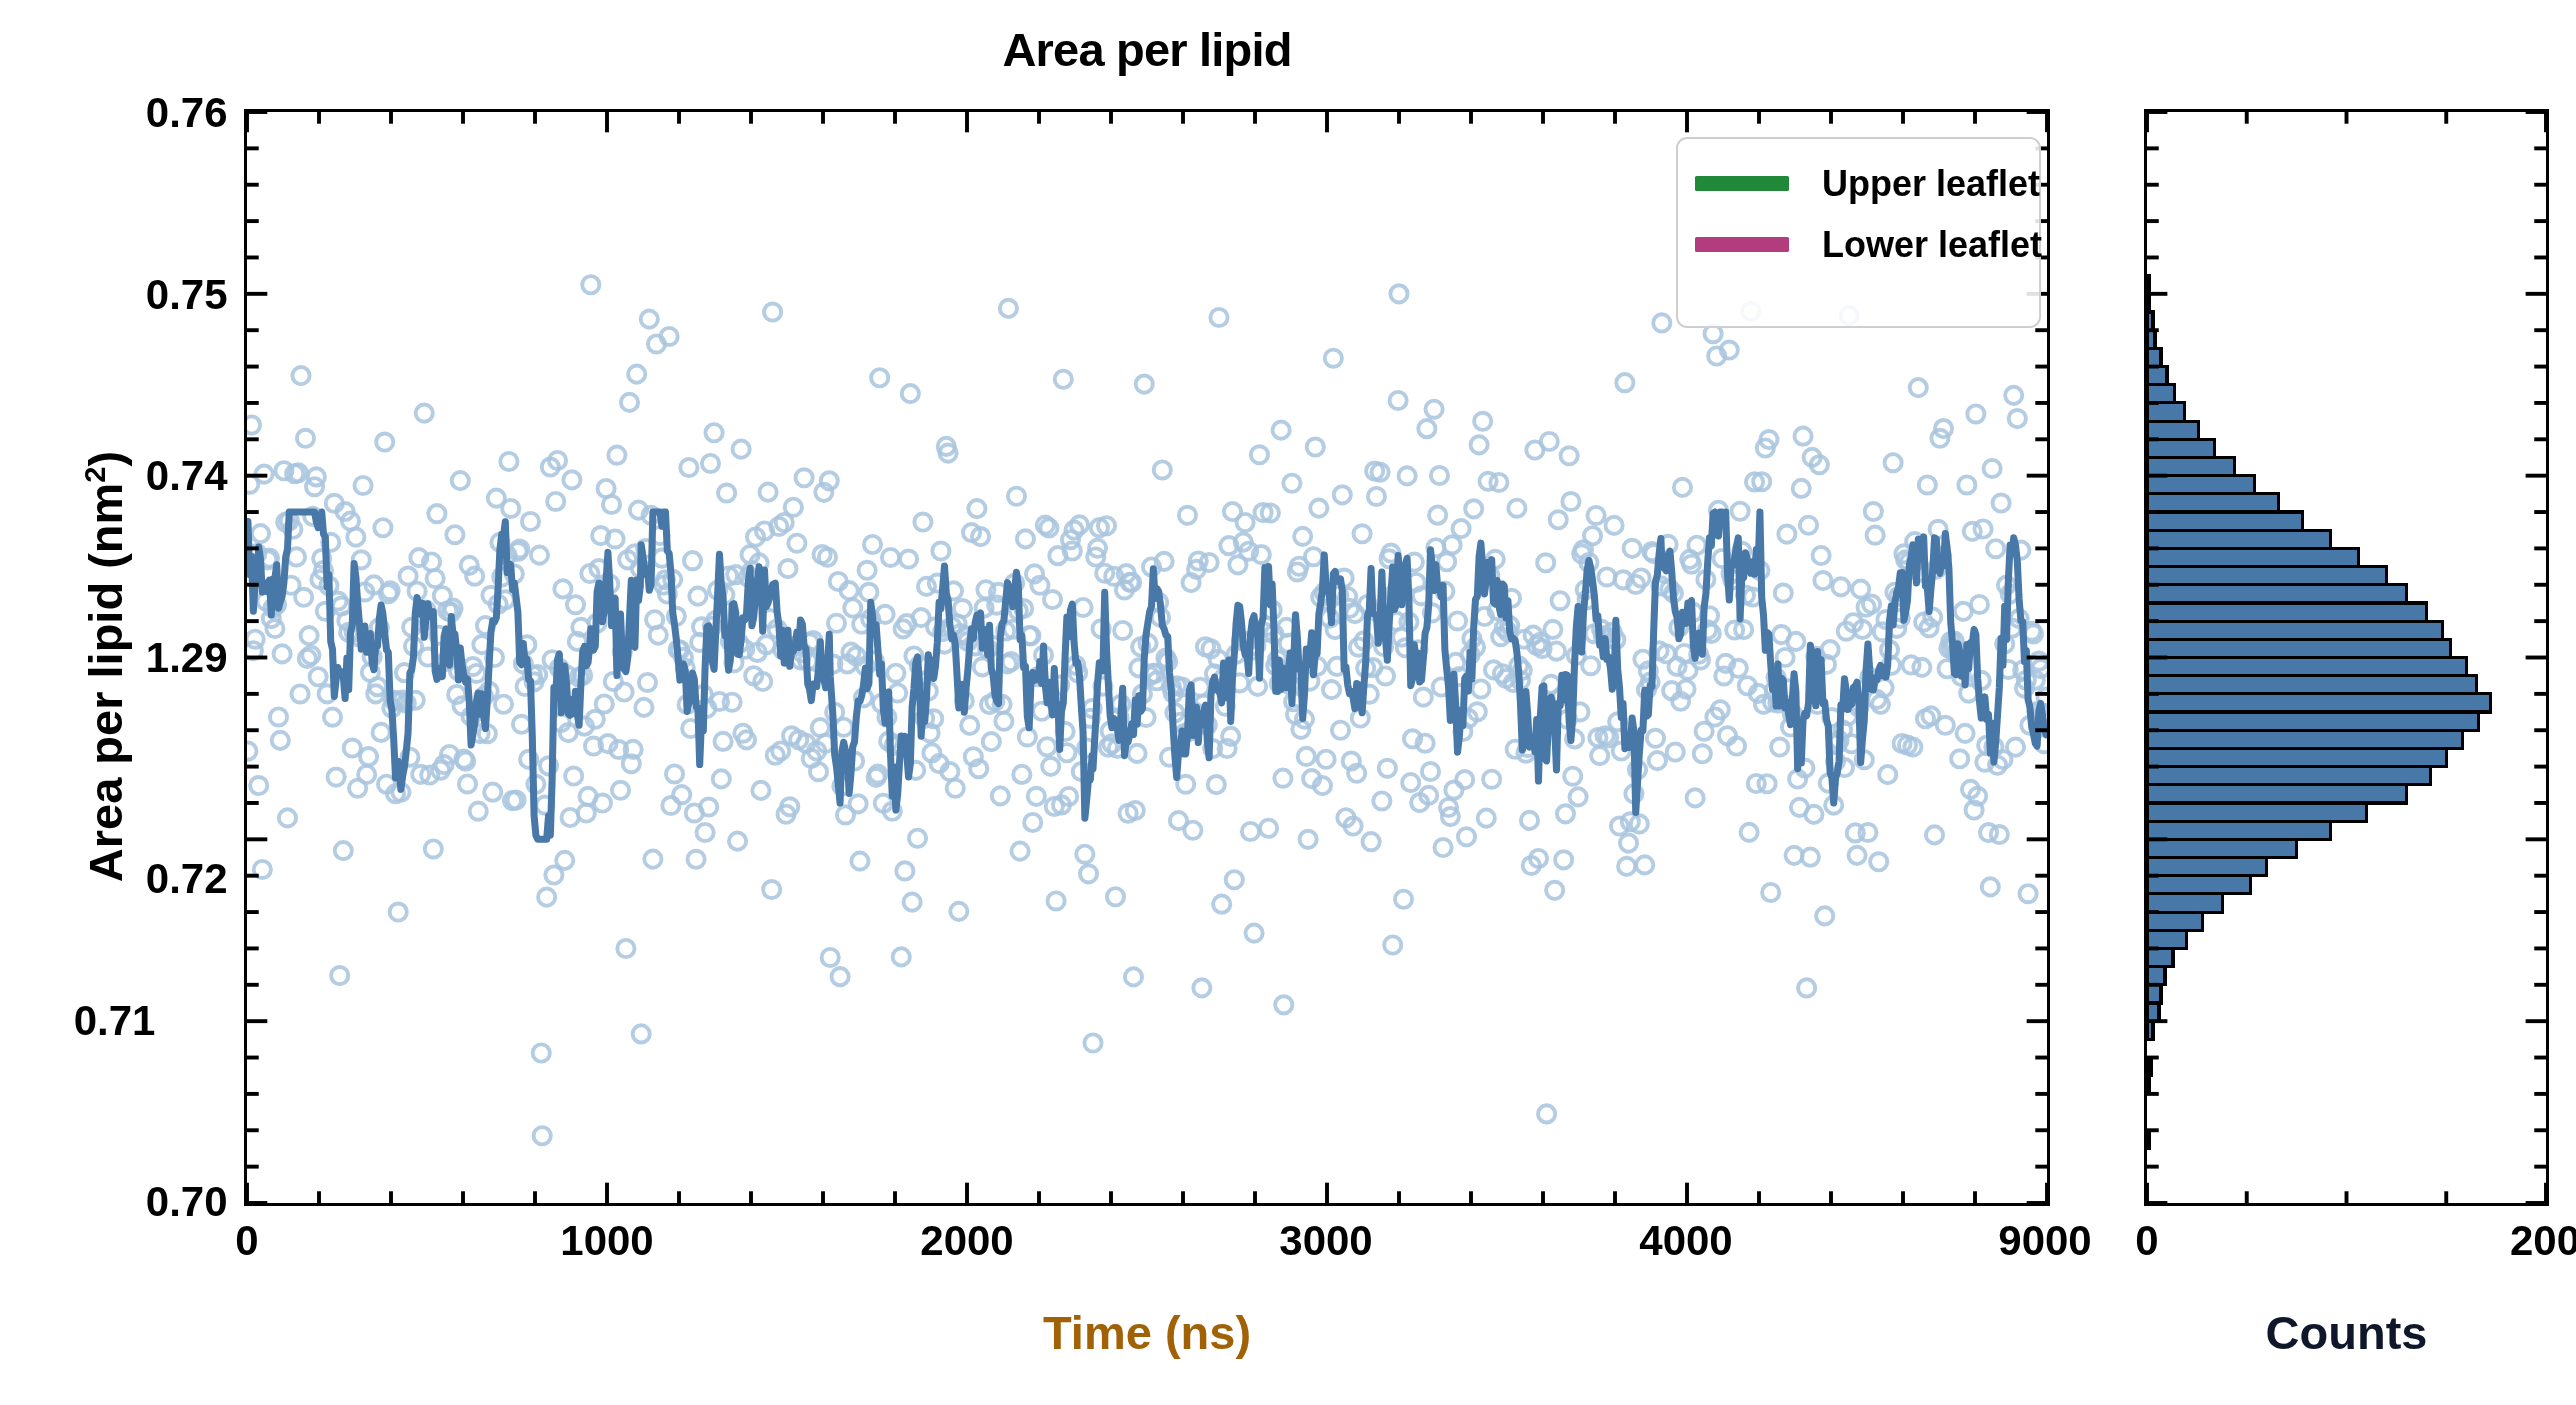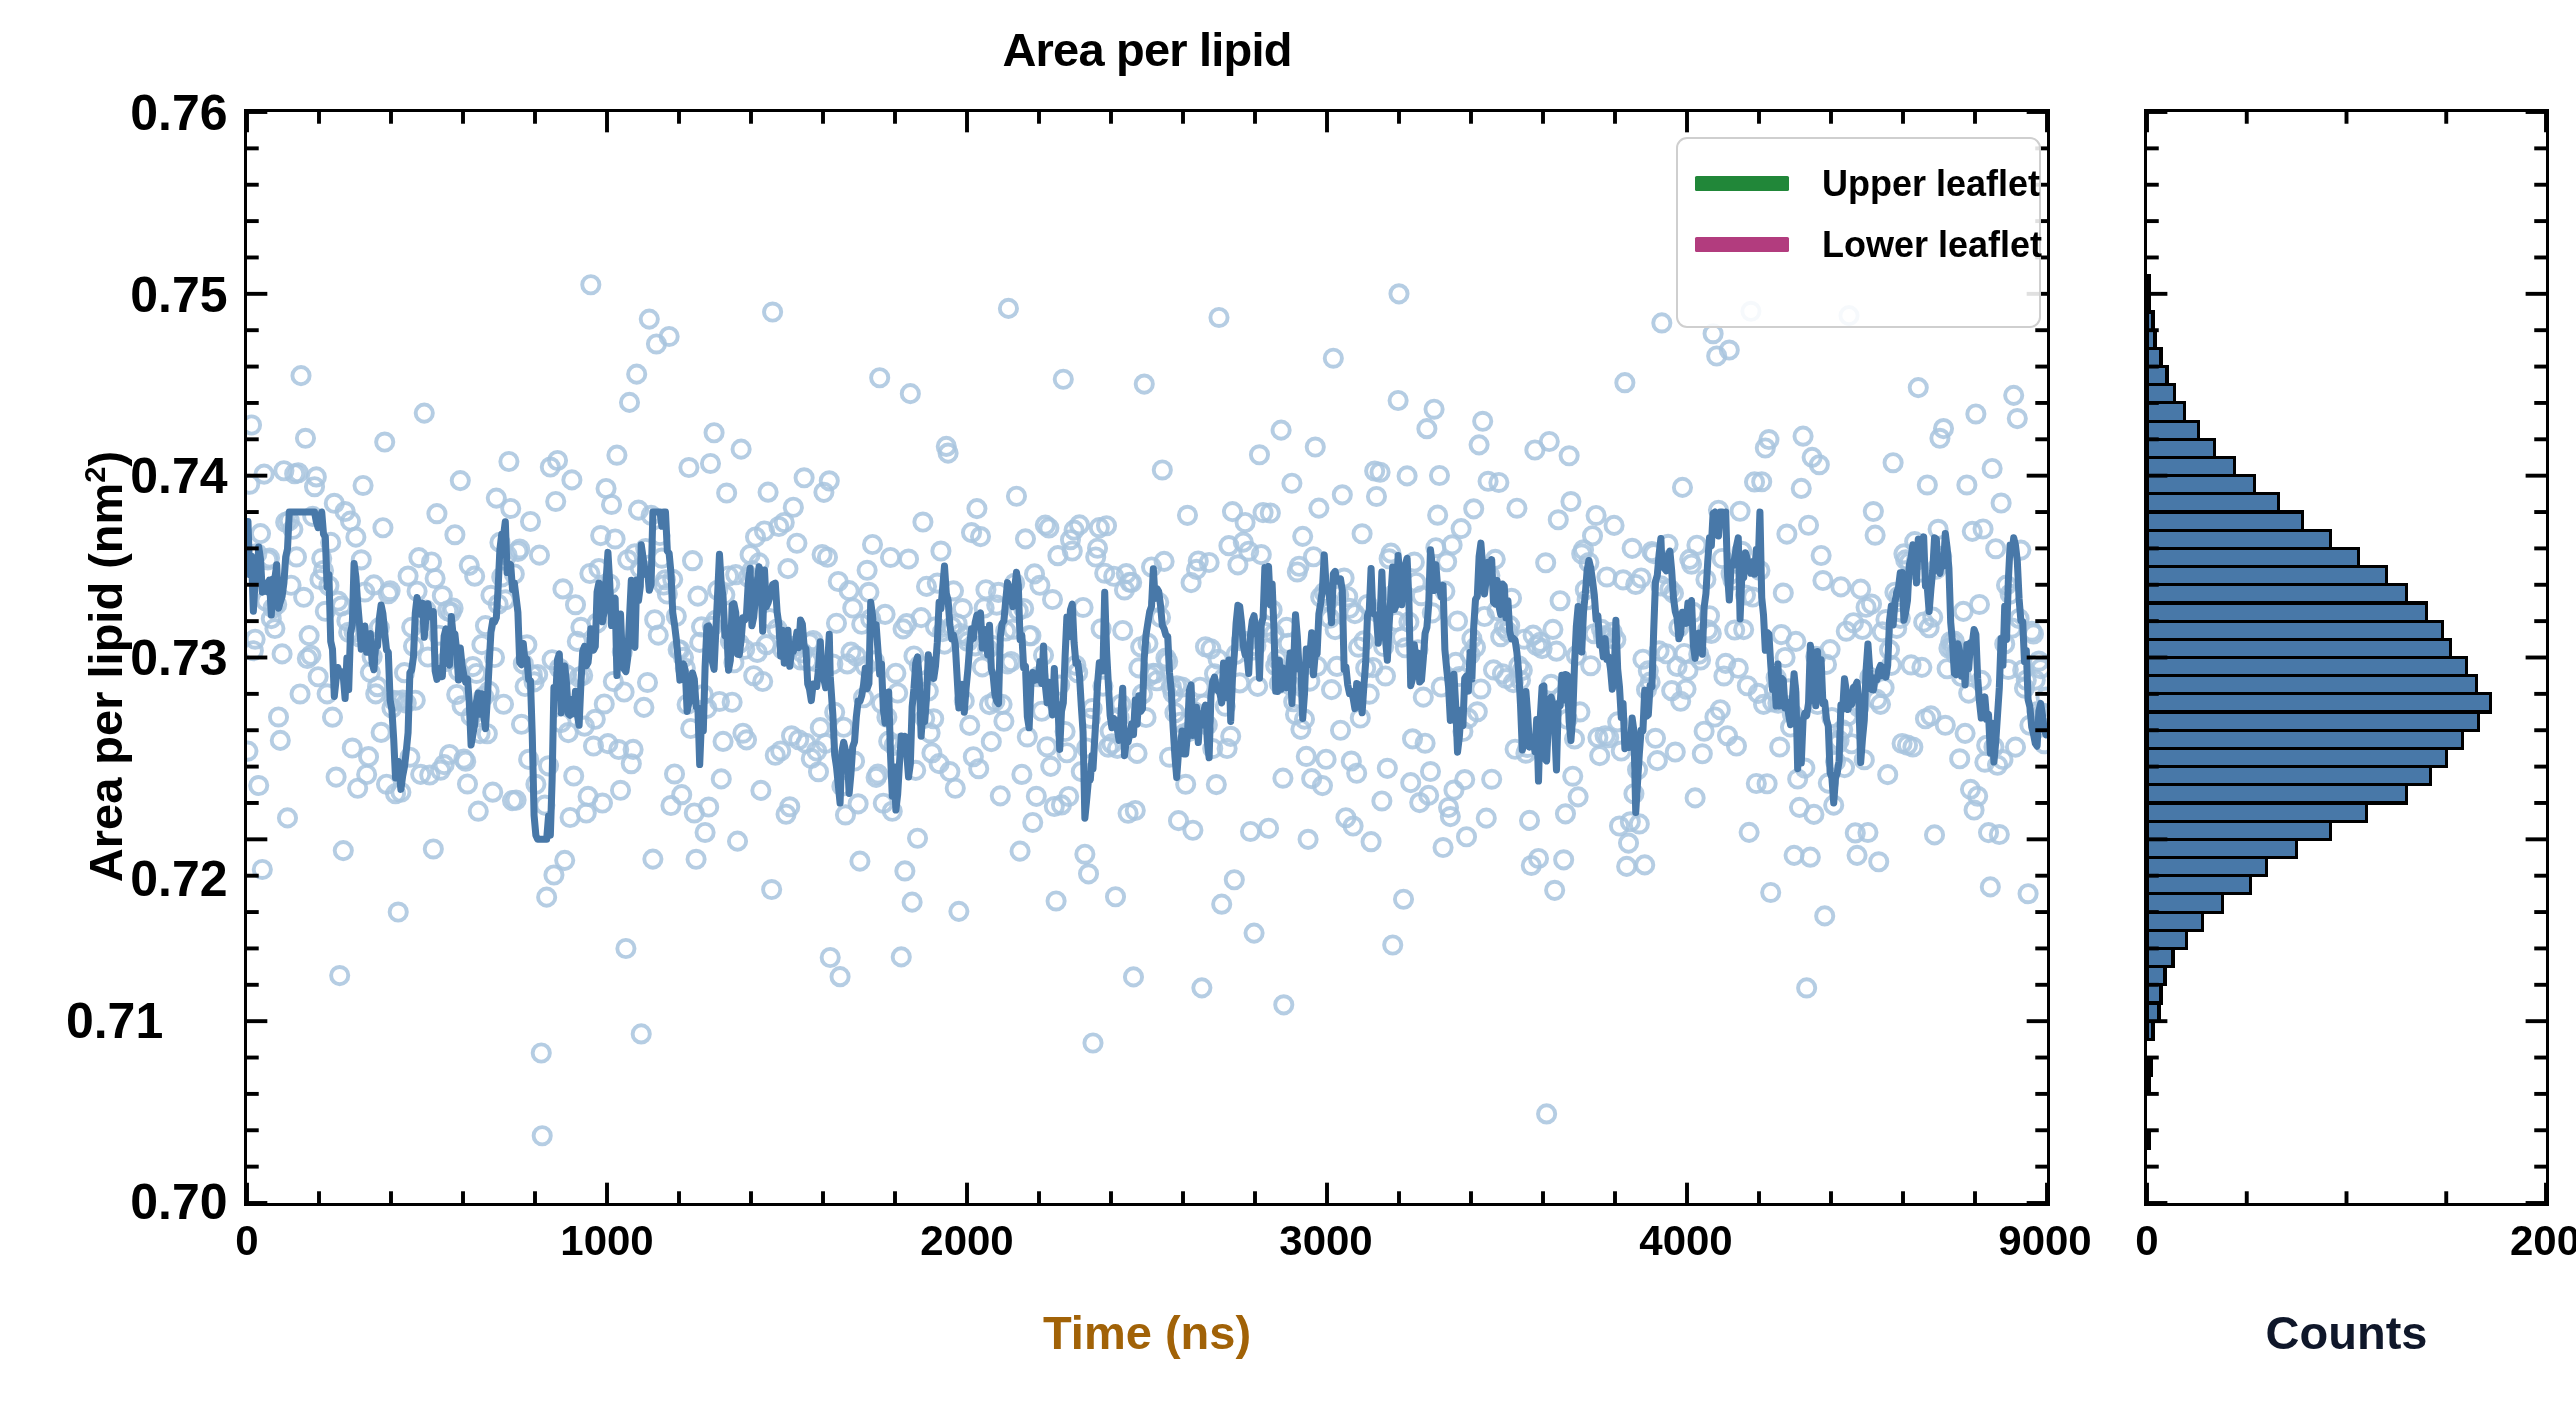--- a/index.html
+++ b/index.html
@@ -24,21 +24,21 @@
   #main-svg{position:absolute;left:0;top:0;width:100%;height:100%;}
 
   
   #hist-axes{
     position:absolute;left:2144px;top:109px;width:405px;height:1097px;
     border:3.9px solid #000;box-sizing:border-box;background:#fff;
   }
   #hist-svg{position:absolute;left:0;top:0;width:100%;height:100%;}
   .ylab{
     position:absolute;text-align:right;width:226px;left:0;
-    font-size:50px;font-weight:bold;color:#000;
+    font-size:42px;font-weight:bold;color:#000;
     transform:translateY(-50%);
   }
   .xlab{
     position:absolute;text-align:center;width:234px;
     font-size:42px;font-weight:bold;color:#000;
     transform:translateX(-50%);
   }
   .hxlab{
     position:absolute;text-align:center;width:156px;
     font-size:42px;font-weight:bold;color:#000;
@@ -1201,21 +1201,21 @@
           <line x1="0" y1="46.5" x2="15" y2="46.5" stroke="#000" stroke-width="5"></line>
           <line x1="2303" y1="46.5" x2="2288" y2="46.5" stroke="#000" stroke-width="5"></line>
         </svg>
     </div>
   </div>
 
   <div id="main-y-labels">
       <div class="ylab" style="top: 1202px; left: 1.6px;">0.70</div>
       <div class="ylab" style="top: 1021px; left: 1.6px; text-align: center;">0.71</div>
       <div class="ylab" style="top: 839px; left: 1.6px; margin-top: 40px;">0.72</div>
-      <div class="ylab" style="top: 658px; left: 1.6px;">0.73</div>
+      <div class="ylab" style="top: 658px; left: 1.6px;">1.29</div>
       <div class="ylab" style="top: 476px; left: 1.6px;">0.74</div>
       <div class="ylab" style="top: 295px; left: 1.6px;">0.75</div>
       <div class="ylab" style="top: 113px; left: 1.6px;">0.76</div>
     </div>
 
   <div id="main-x-labels">
       <div class="xlab" style="left: 247px; top: 1217px;">0</div>
       <div class="xlab" style="left: 607px; top: 1217px;">1000</div>
       <div class="xlab" style="left: 967px; top: 1217px;">2000</div>
       <div class="xlab" style="left: 1326px; top: 1217px;">3000</div>

